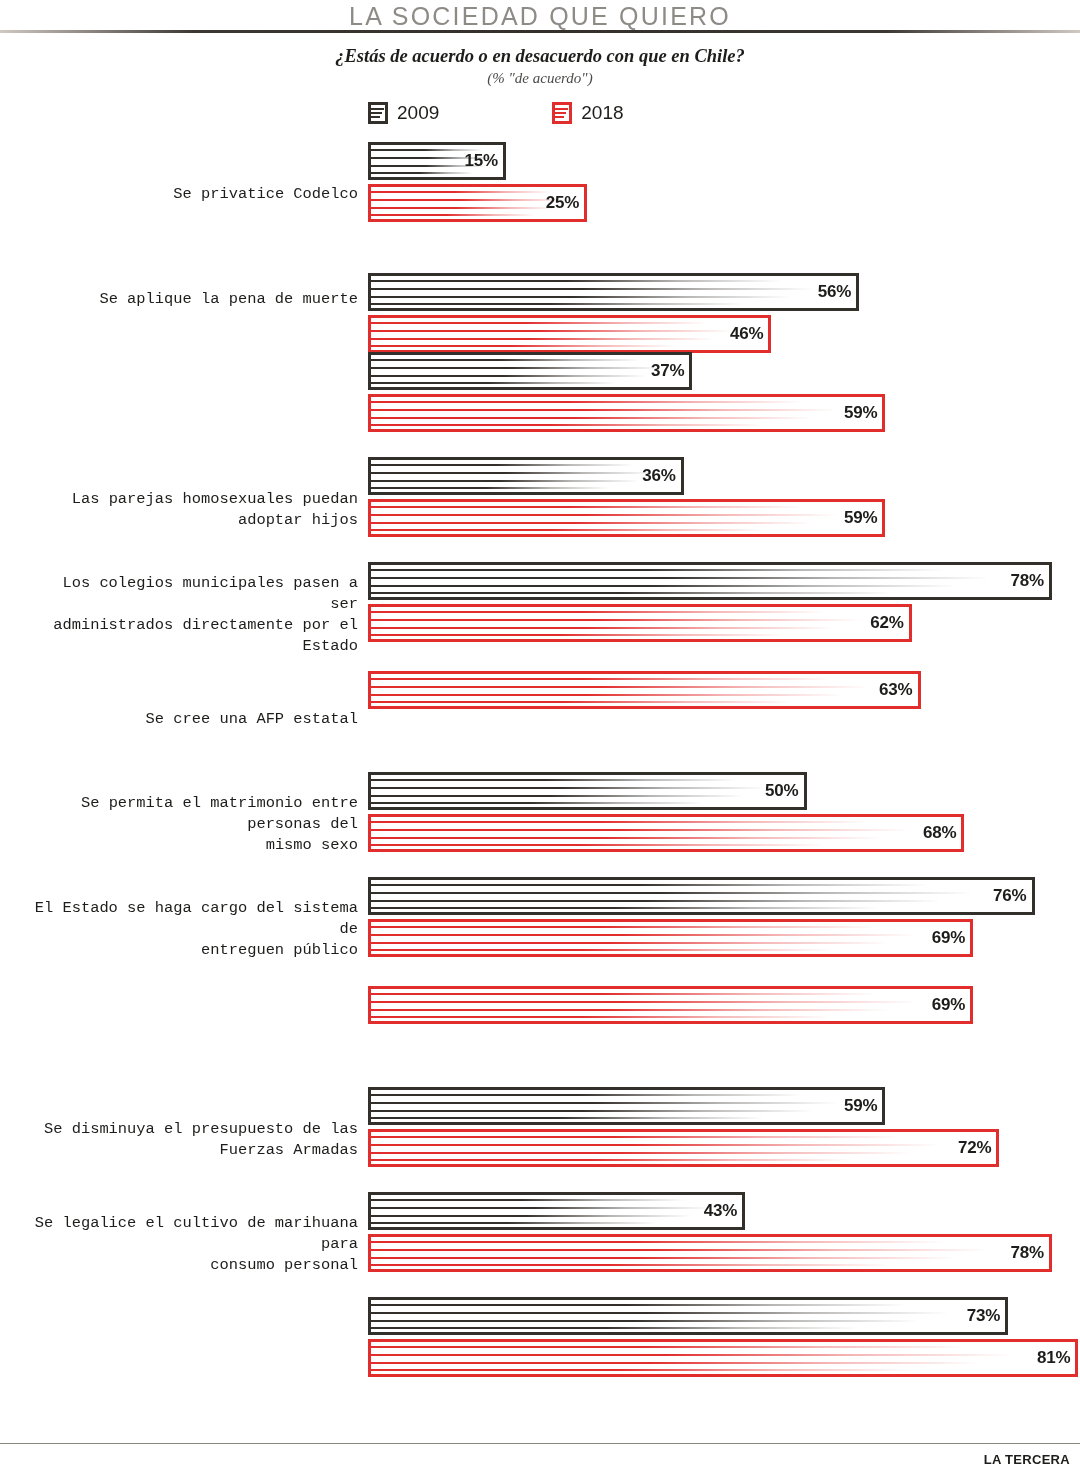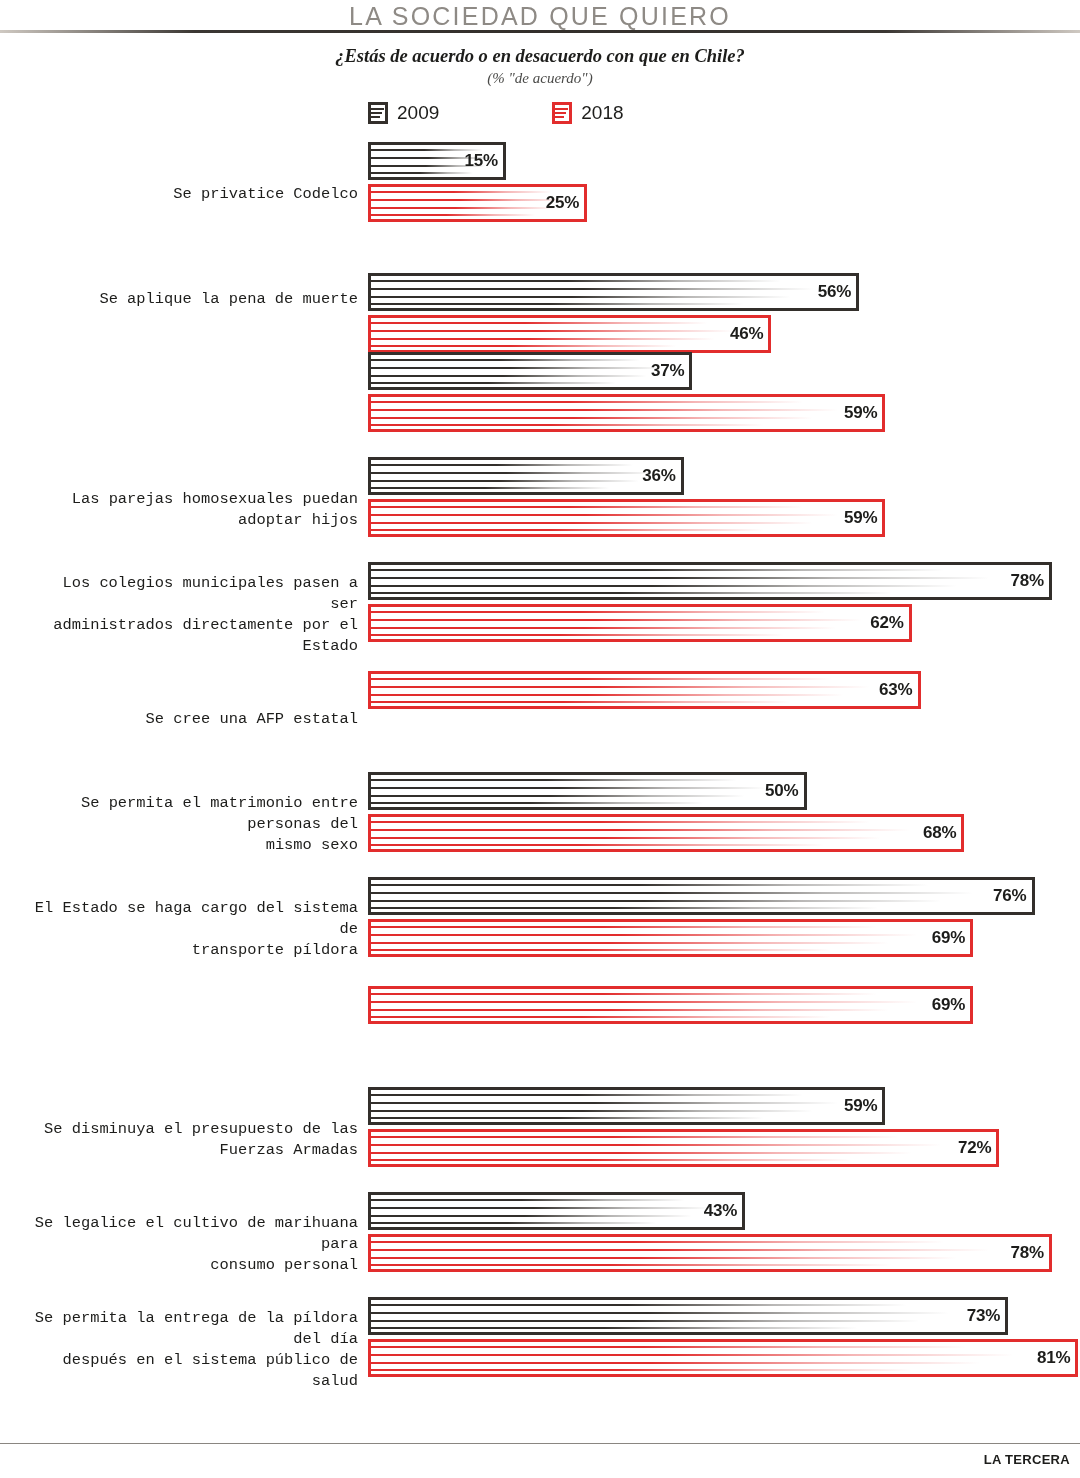--- a/index.html
+++ b/index.html
@@ -299,21 +299,21 @@
               <span class="hl" style="top: 27px; width: 80%;"></span>
             </div>
             <span class="val">68%</span>
           </div>
         </div>
       </div>
       <div class="row">
         <div class="row-label">
           <div>
             <div>El Estado se haga cargo del sistema de</div>
-            <div>transporte píldora</div>
+            <div>entreguen público</div>
           </div>
         </div>
         <div class="bars">
           <div class="bar dark" style="width: 666.52px;">
             <div class="hatch">
               <span class="hl" style="top: 4px; width: 88%;"></span>
               <span class="hl" style="top: 12px; width: 95%;"></span>
               <span class="hl" style="top: 20px; width: 90%;"></span>
               <span class="hl" style="top: 27px; width: 80%;"></span>
             </div>
@@ -393,26 +393,20 @@
               <span class="hl" style="top: 4px; width: 88%;"></span>
               <span class="hl" style="top: 12px; width: 95%;"></span>
               <span class="hl" style="top: 20px; width: 90%;"></span>
               <span class="hl" style="top: 27px; width: 80%;"></span>
             </div>
             <span class="val">78%</span>
           </div>
         </div>
       </div>
       <div class="row">
-        <div class="row-label">
-          <div>
-            <div>Se permita la entrega de la píldora del día</div>
-            <div>después en el sistema público de salud</div>
-          </div>
-        </div>
         <div class="bars">
           <div class="bar dark" style="width: 640.21px;">
             <div class="hatch">
               <span class="hl" style="top: 4px; width: 88%;"></span>
               <span class="hl" style="top: 12px; width: 95%;"></span>
               <span class="hl" style="top: 20px; width: 90%;"></span>
               <span class="hl" style="top: 27px; width: 80%;"></span>
             </div>
             <span class="val">73%</span>
           </div>

